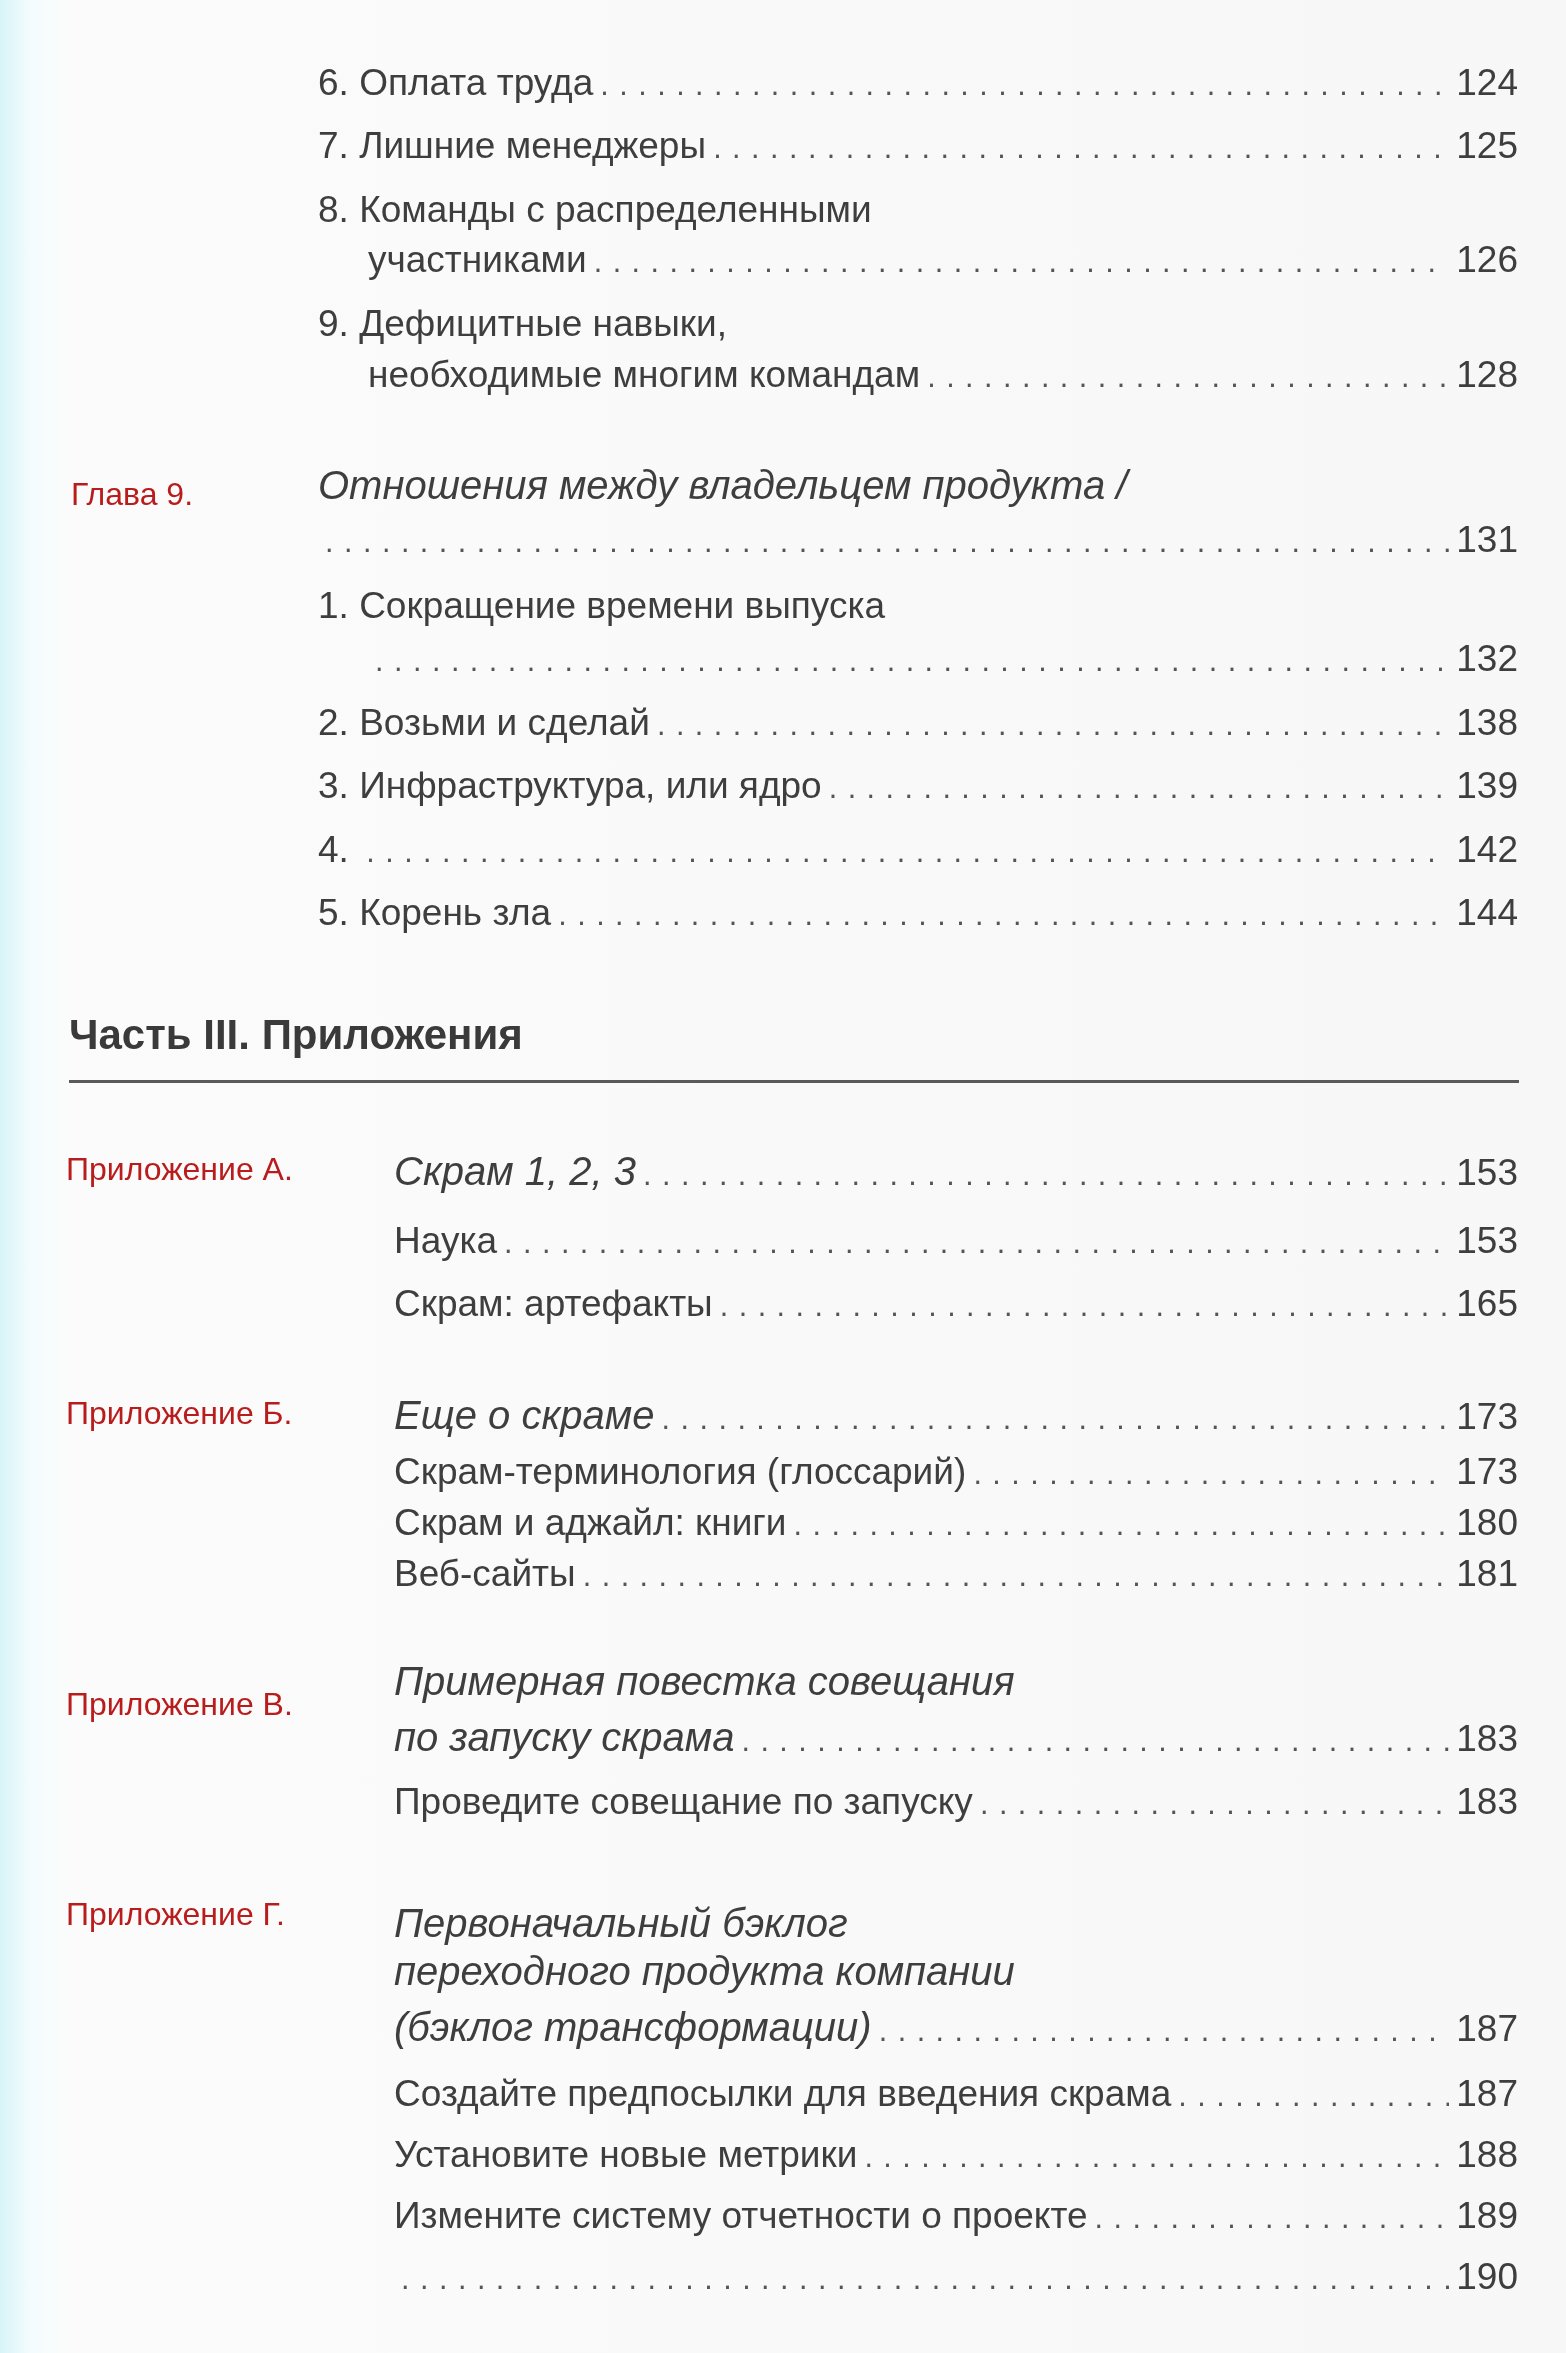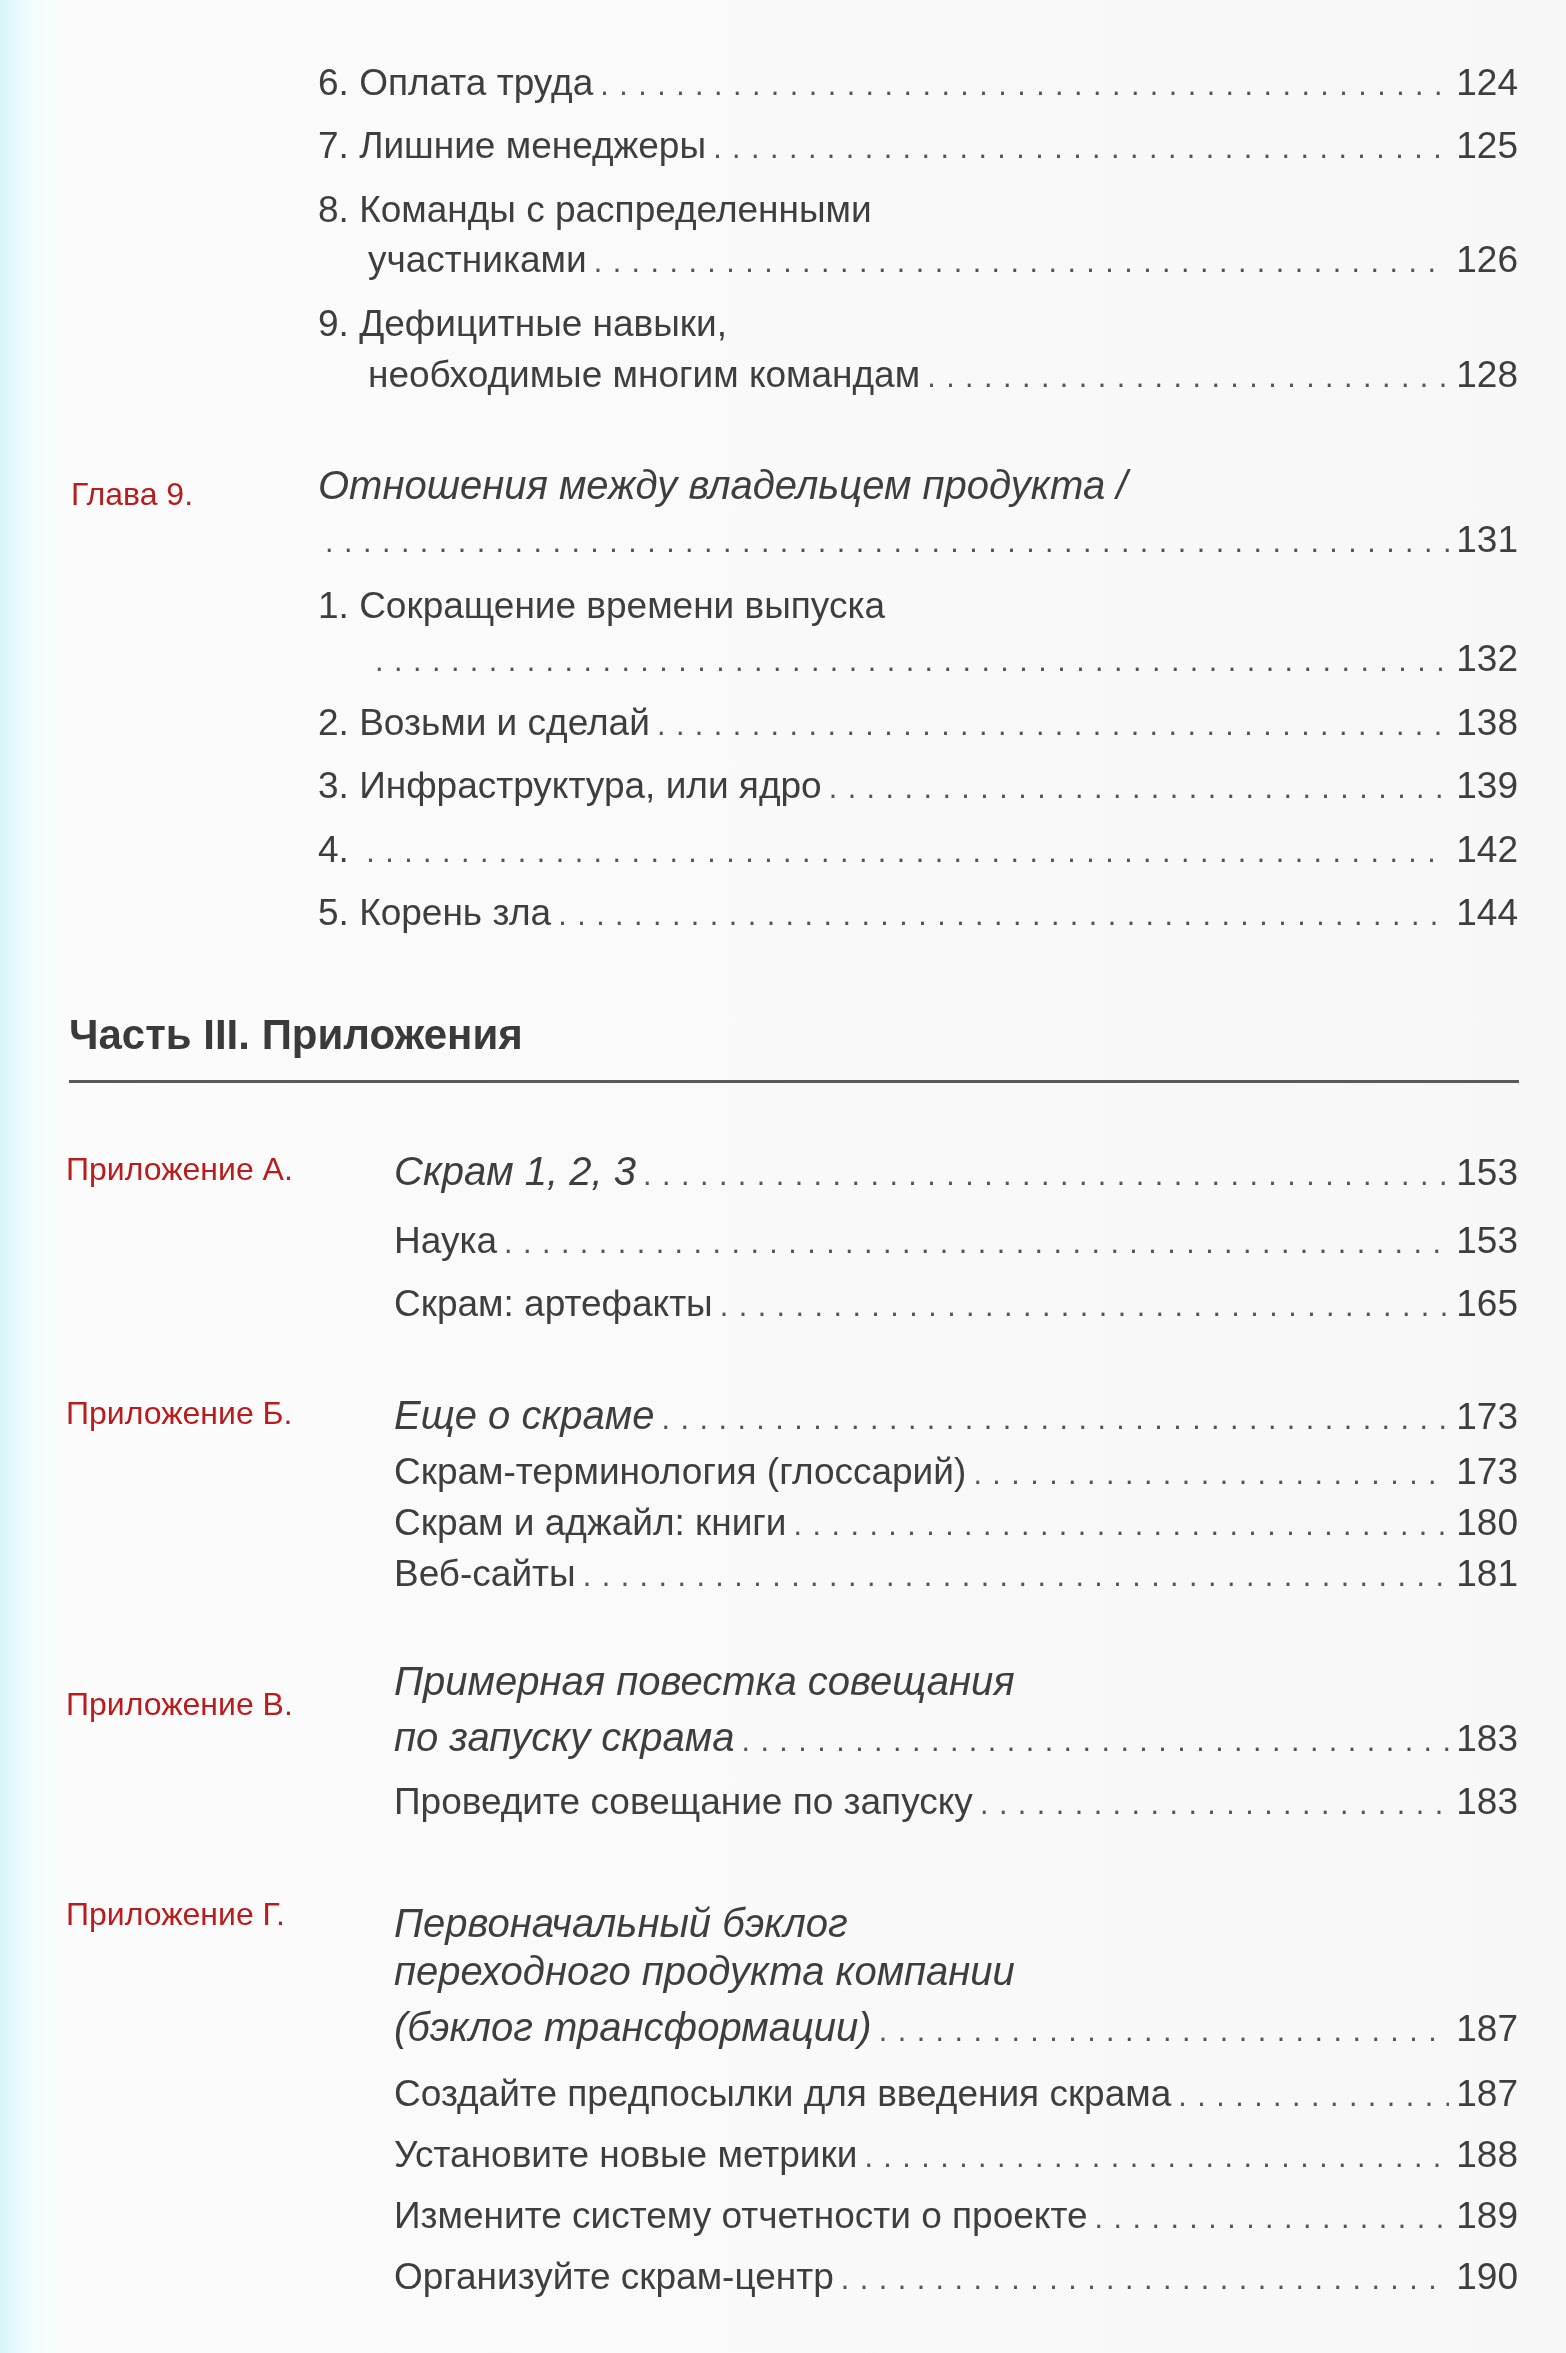--- a/index.html
+++ b/index.html
@@ -216,18 +216,17 @@
 </div>
 <div>
   <div class="row" style="left:394px; right:48px; top:2197px;">
     <span class="txt">Измените систему отчетности о проекте</span>
     <span class="dots"></span>
     <span class="pg">189</span>
   </div>
 </div>
 <div>
   <div class="row" style="left:394px; right:48px; top:2258px;">
-    <span class="txt">Организуйте скрам-центр</span>
     <span class="dots"></span>
     <span class="pg">190</span>
   </div>
 </div>
 
 
 </body></html>

